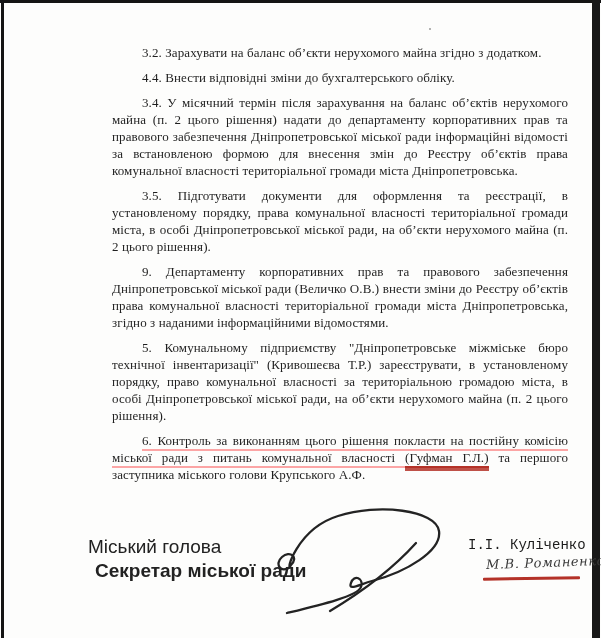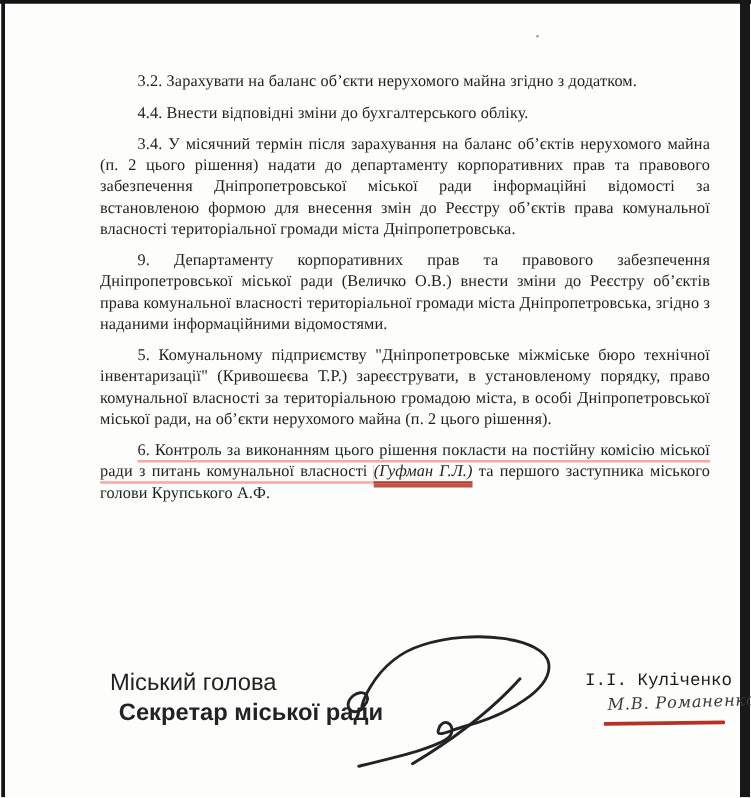--- a/index.html
+++ b/index.html
@@ -10,41 +10,40 @@
     overflow:hidden;
     font-family:"Liberation Serif", serif;
     color:#1f1f1f;
   }
   
   .b-top{position:absolute;top:0;left:0;width:601px;height:3px;background:#141414;}
   .b-left{position:absolute;top:0;left:1px;width:3px;height:638px;background:#141414;}
   .b-right{position:absolute;top:0;left:592px;width:8px;height:638px;background:#181818;}
 
   .content{
-    position:absolute;top:16px;left:0;
+    position:absolute;top:4px;left:0;
     box-sizing:border-box;
     width:592px;
-    padding:40px 24px 0 80px;
+    padding:40px 24px 0 112px;
   }
   .para{
     margin:0 0 8px 0;
     font-size:13px;
     line-height:17px;
     text-align:justify;
     text-indent:30px;
     letter-spacing:0.1px;
   }
   .hl{
     border-bottom:2px solid #fca5a5;
     padding-bottom:1px;
   }
   .hl-name{
     border-bottom:2px solid #b43228;
     box-shadow:0 3px 0 rgba(180,50,40,0.85);
-    font-style:italic;
   }
 
   
   .sig-title{
     position:absolute;
     font-family:"Liberation Sans", sans-serif;
     font-size:19px;
     color:#222;
     white-space:nowrap;
   }
@@ -83,20 +82,21 @@
 
   <div class="b-top"></div>
   <div class="b-left"></div>
   <div class="b-right"></div>
   <div class="speck s1"></div>
 
   <div class="content">
     <p class="para">3.2. Зарахувати на баланс об’єкти нерухомого майна згідно з додатком.</p>
     <p class="para">4.4. Внести відповідні зміни до бухгалтерського обліку.</p>
     <p class="para">3.4. У місячний термін після зарахування на баланс об’єктів нерухомого майна (п. 2 цього рішення) надати до департаменту корпоративних прав та правового забезпечення Дніпропетровської міської ради інформаційні відомості за встановленою формою для внесення змін до Реєстру об’єктів права комунальної власності територіальної громади міста Дніпропетровська.</p>
+    <p class="para">3.5. Підготувати документи для оформлення та реєстрації, в установленому порядку, права комунальної власності територіальної громади міста, в особі Дніпропетровської міської ради, на об’єкти нерухомого майна (п. 2 цього рішення).</p>
     <p class="para">9. Департаменту корпоративних прав та правового забезпечення Дніпропетровської міської ради (Величко О.В.) внести зміни до Реєстру об’єктів права комунальної власності територіальної громади міста Дніпропетровська, згідно з наданими інформаційними відомостями.</p>
     <p class="para">5. Комунальному підприємству "Дніпропетровське міжміське бюро технічної інвентаризації" (Кривошеєва Т.Р.) зареєструвати, в установленому порядку, право комунальної власності за територіальною громадою міста, в особі Дніпропетровської міської ради, на об’єкти нерухомого майна (п. 2 цього рішення).</p>
     <p class="para"><span class="hl">6. Контроль за виконанням цього рішення покласти на постійну комісію міської ради з питань комунальної власності </span><span class="hl hl-name">(Гуфман Г.Л.)</span><span> та першого заступника міського голови Крупського А.Ф.</span></p>
   </div>
 
   <div class="sig-title t-mayor">Міський голова</div>
   <div class="sig-title t-secretary">Секретар міської ради</div>
 
   <svg class="sig-svg" width="188" height="118" viewBox="0 0 188 118">
     <g fill="none" stroke="#232323" stroke-width="2.3" stroke-linecap="round">

